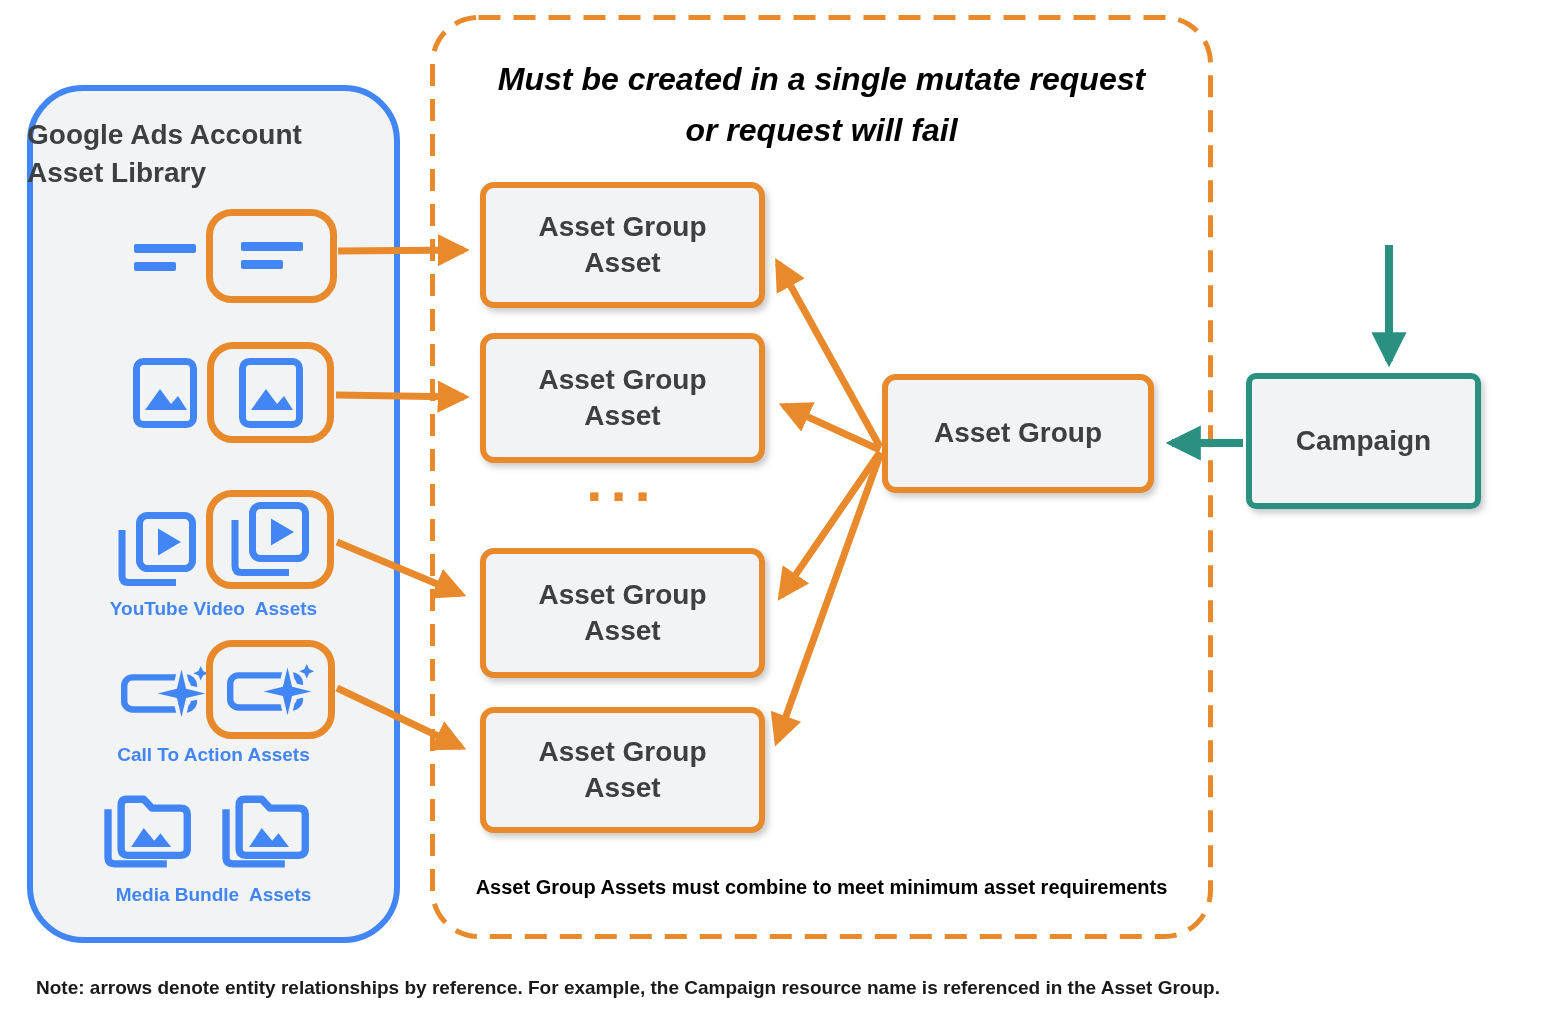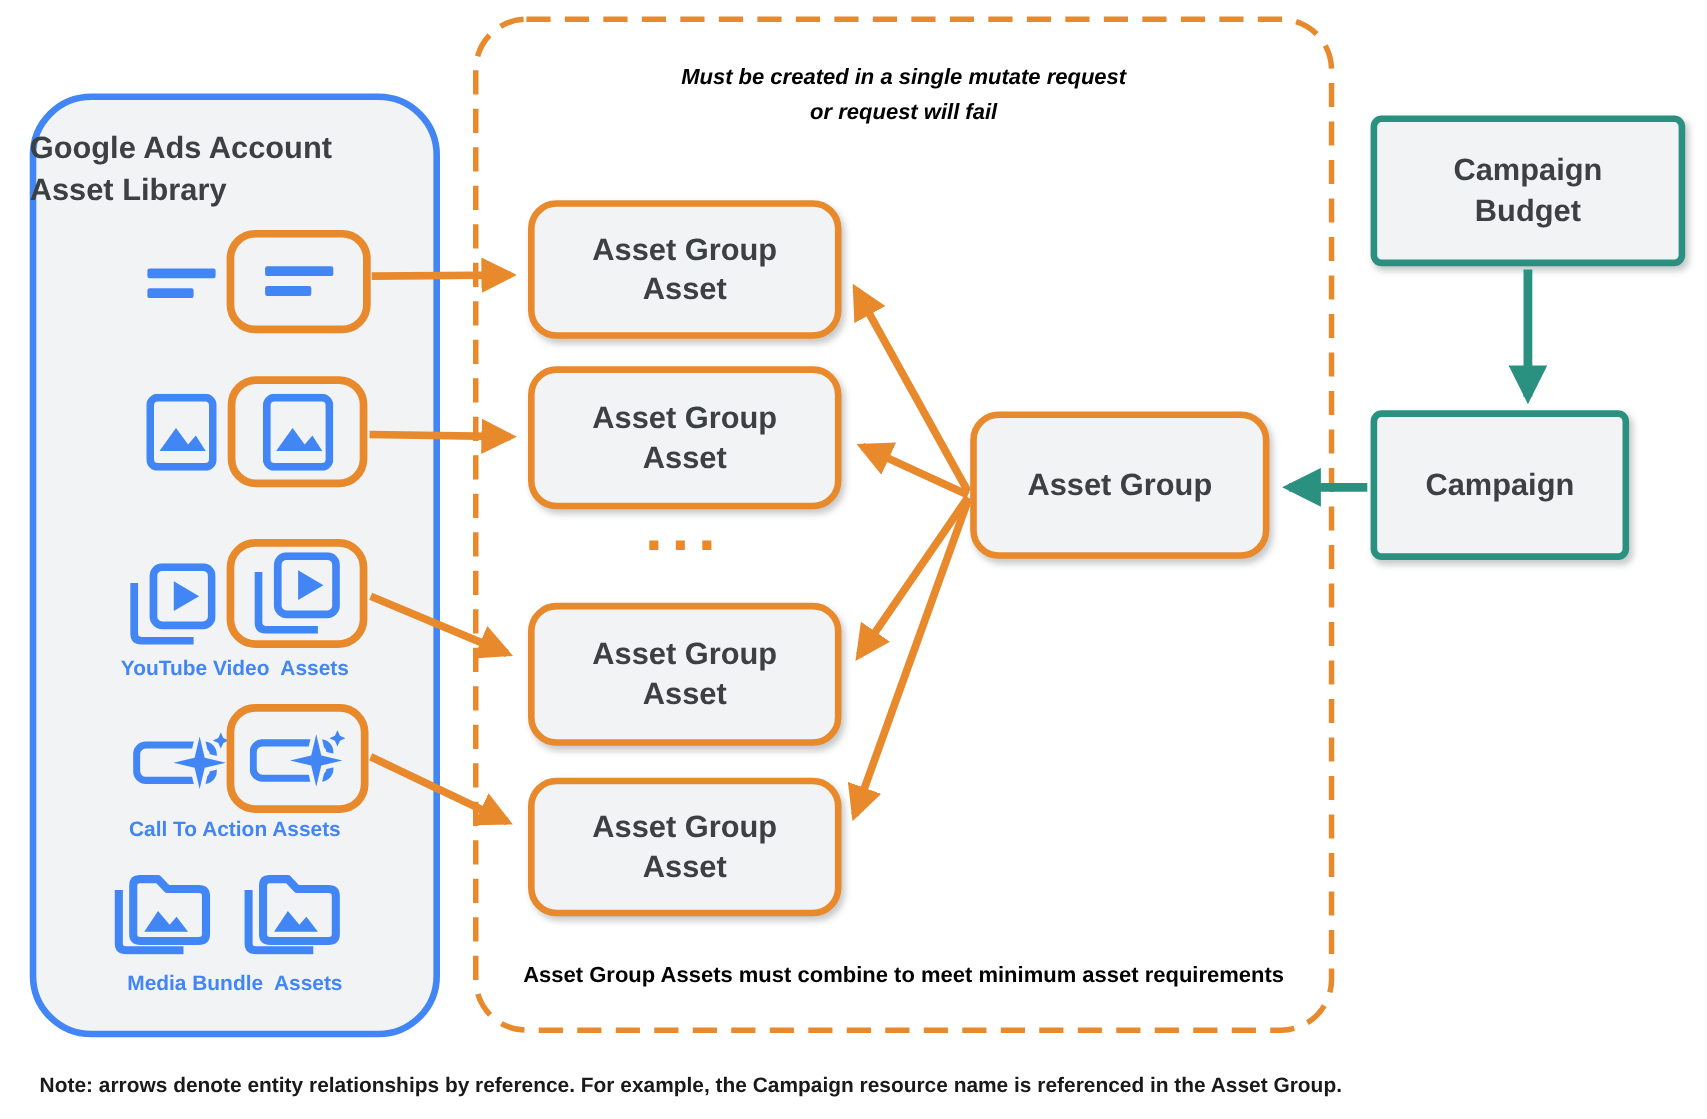--- a/index.html
+++ b/index.html
@@ -26,39 +26,39 @@
     text-align:left;font-size:28px;font-weight:bold;color:var(--dark);line-height:1.35;
   }
 
   
   .obox,.tbox{
     position:absolute;display:flex;align-items:center;justify-content:center;
     background:var(--box-fill);text-align:center;
     font-size:28px;font-weight:bold;color:var(--dark);line-height:1.3;
     box-shadow:3px 4px 6px rgba(60,64,67,.28);
   }
-  .obox{border:6px solid var(--orange);border-radius:26px;justify-content:center;}
+  .obox{border:6px solid var(--orange);border-radius:14px;justify-content:center;}
   .tbox{border:6px solid var(--teal);border-radius:10px;}
   .wrapline{display:block;width:200px;}
   .wrapline-sm{display:block;width:170px;}
 
   
   .hl{
     position:absolute;border:7px solid var(--orange);border-radius:26px;
     display:flex;align-items:center;justify-content:center;
   }
   .icon{position:absolute;display:block;}
   .asset-label{
     position:absolute;left:27px;width:373px;text-align:center;
     color:var(--blue);font-size:19px;font-weight:bold;white-space:pre-wrap;
   }
 
   .mutate-title{
     position:absolute;left:430px;top:54px;width:783px;text-align:center;
-    font-size:20px;font-weight:bold;font-style:italic;color:#000;line-height:1.6;
+    font-size:32px;font-weight:bold;font-style:italic;color:#000;line-height:1.6;
   }
   .ellipsis{
     position:absolute;left:480px;top:452px;width:285px;height:62px;
     text-align:center;color:var(--orange);
     font-size:58px;font-weight:bold;letter-spacing:8px;line-height:1;
   }
   .mutate-footnote{
     position:absolute;left:430px;top:876px;width:783px;text-align:center;
     font-size:20px;font-weight:bold;color:#000;
   }
@@ -168,29 +168,26 @@
     <span class="wrapline">Asset Group Asset</span>
   </div>
   <div class="ellipsis">...</div>
   <div class="obox" style="left:480px;top:548px;width:285px;height:130px">
     <span class="wrapline">Asset Group Asset</span>
   </div>
   <div class="obox" style="left:480px;top:707px;width:285px;height:126px">
     <span class="wrapline">Asset Group Asset</span>
   </div>
 
-  <div class="obox" style="left:882px;top:374px;width:272px;height:134px">
+  <div class="obox" style="left:882px;top:374px;width:272px;height:119px">
     <span>Asset Group</span>
   </div>
 
   <div class="mutate-footnote">Asset Group Assets must combine to meet minimum asset requirements</div>
 
-  <div class="tbox" style="left:1246px;top:105px;width:286px;height:137px">
-    <span class="wrapline-sm">Campaign Budget</span>
-  </div>
   <div class="tbox" style="left:1246px;top:373px;width:235px;height:136px">
     <span>Campaign</span>
   </div>
 
   <div class="bottom-note">Note: arrows denote entity relationships by reference. For example, the Campaign resource name is referenced in the Asset Group.</div>
 
   <svg class="overlay" viewBox="0 0 1552 1017">
     <defs>
       <marker id="ah-o" viewBox="0 0 11 11" refX="9" refY="5.5" markerWidth="4.6" markerHeight="4.6" orient="auto" markerUnits="strokeWidth">
         <path d="M0,0 L11,5.5 L0,11 Z" class="fill-o"></path>

